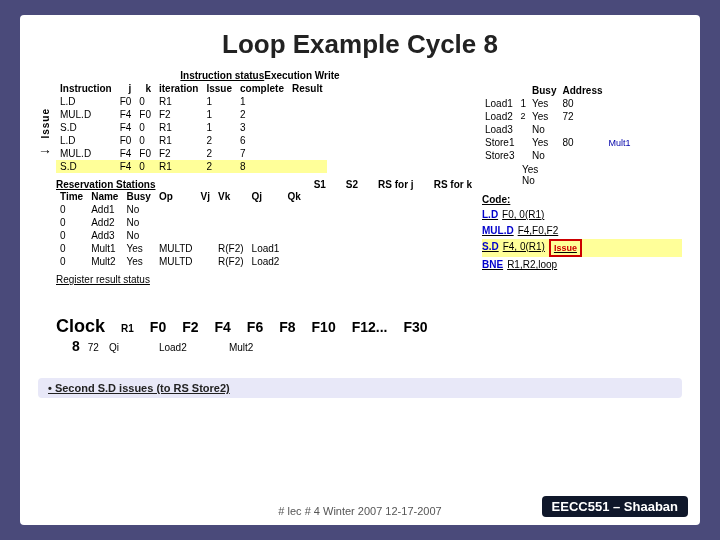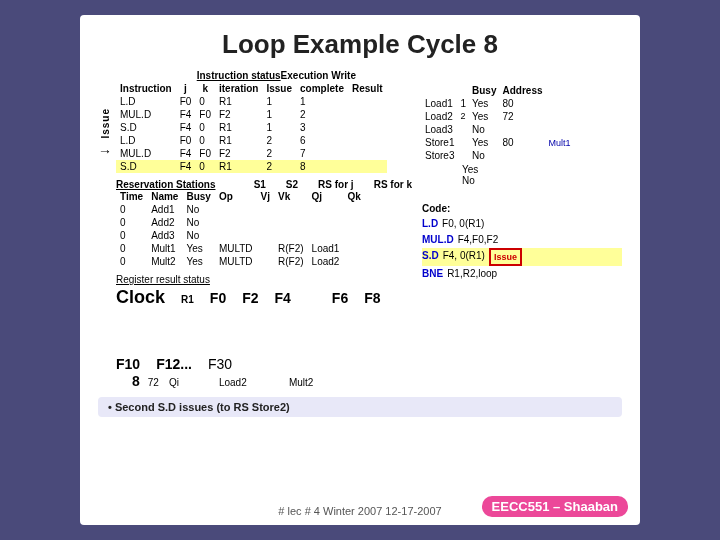--- a/index.html
+++ b/index.html
@@ -7,21 +7,21 @@
       width: 720px;
       height: 540px;
       background: #4a4a7a;
       font-family: Arial, sans-serif;
       overflow: hidden;
       display: flex;
       align-items: center;
       justify-content: center;
     }
     .slide {
-      width: 560px;
+      width: 680px;
       height: 510px;
       background: white;
       border-radius: 4px;
       padding: 14px 18px;
       position: relative;
     }
     .slide-title {
       font-size: 26px;
       font-weight: bold;
       text-align: center;
@@ -37,21 +37,21 @@
     table {
       border-collapse: collapse;
       font-size: 10px;
     }
     td, th {
       padding: 1px 4px;
       white-space: nowrap;
     }
     .instruction-table th {
       font-weight: bold;
-      text-align: center;
+      text-align: right;
       padding: 1px 4px;
       margin-left: 44px;
     }
     .instruction-table td {
       text-align: left;
     }
     .rs-table th {
       font-weight: bold;
       text-align: left;
     }
@@ -84,26 +84,26 @@
       padding: 4px 10px;
       margin-top: 6px;
       font-size: 11px;
       font-weight: bold;
       color: #222;
     }
     .eecc-box {
       position: absolute;
       bottom: 8px;
       right: 12px;
-      background: #ec4899;
+      background: #0f172a;
       color: white;
       padding: 3px 10px;
       font-size: 13px;
       font-weight: bold;
-      border-radius: 10px;
+      border-radius: 4px;
     }
     .footer-note {
       position: absolute;
       bottom: 8px;
       left: 50%;
       transform: translateX(-50%);
       font-size: 11px;
       color: #555;
       white-space: nowrap;
     }
@@ -117,21 +117,21 @@
   <div class="main-content">
 
     <div style="display:flex; flex-direction:row; align-items:flex-start; flex:1;">
       <div style="display:flex; flex-direction:column; align-items:center; margin-right:4px; margin-top:38px;">
         <div style="font-size:10px; font-weight:bold; writing-mode:vertical-rl; transform:rotate(180deg); letter-spacing:1px;">Issue</div>
         <div style="font-size:14px; margin-top:2px;">→</div>
       </div>
 
       <div style="flex:1;">
 
-        <div style="display:flex; justify-content:flex-end; align-items:flex-end; margin-bottom:1px;padding-left:48px;">
+        <div style="display:flex; justify-content:center; align-items:flex-end; margin-bottom:1px;padding-left:48px;">
           <div style="font-size:10px; font-weight:bold; text-decoration:underline;">Instruction status</div>
           <div style="font-size:10px; font-weight:bold; margin-right:60px;">Execution Write</div>
         </div>
         <table class="instruction-table">
           <thead>
             <tr>
               <th>Instruction</th>
               <th>j</th>
               <th>k</th>
               <th>iteration</th>
@@ -277,25 +277,25 @@
         </div>
 
         <div style="margin-top:6px;">
           <div style="font-size:10px; text-decoration:underline; margin-bottom:2px;">Register result status</div>
           <div style="display:flex; align-items:baseline; gap:16px; flex-wrap:wrap;">
             <span style="font-size:18px; font-weight:bold;">Clock</span>
             <span style="font-size:10px; font-weight:bold;">R1</span>
             <span style="font-size:14px; font-weight:bold;">F0</span>
             <span style="font-size:14px; font-weight:bold;">F2</span>
             <span style="font-size:14px; font-weight:bold;">F4</span>
-            <span style="font-size:14px; font-weight:bold;margin-left:25px;">F6</span>
+            <span style="font-size:14px; font-weight:bold;">F6</span>
             <span style="font-size:14px; font-weight:bold;">F8</span>
             <span style="font-size:14px; font-weight:bold;">F10</span>
             <span style="font-size:14px; font-weight:bold;margin-top:32px;">F12...</span>
-            <span style="font-size:14px; font-weight:normal;">F30</span>
+            <span style="font-size:14px; font-weight:bold;">F30</span>
           </div>
           <div style="display:flex; align-items:baseline; gap:8px; flex-wrap:wrap; margin-top:1px;">
             <span style="font-size:14px; font-weight:bold; margin-left:16px;">8</span>
             <span style="font-size:10px;">72</span>
             <span style="font-size:10px; margin-left:2px;">Qi</span>
             <span style="font-size:10px; min-width:24px;"></span>
             <span style="font-size:10px; min-width:30px;">Load2</span>
             <span style="font-size:10px; min-width:24px;"></span>
             <span style="font-size:10px; min-width:30px;">Mult2</span>
             <span style="font-size:10px; min-width:24px;"></span>
@@ -351,21 +351,21 @@
               <td></td>
             </tr>
         </tbody>
       </table>
 
       <div style="font-size:10px; margin-top:2px; margin-left:40px;">
         <div>Yes</div>
         <div>No</div>
       </div>
 
-      <div class="code-section" style="margin-top:17px;">
+      <div class="code-section" style="margin-top:8px;text-decoration:underline;">
         <div style="font-weight:bold; margin-bottom:2px;">Code:</div>
         <div style="display:flex; gap:4px; line-height:1.6; font-size:10px;">
           <span style="color:#0000cc; font-weight:bold;">L.D</span>
           <span>F0, 0(R1)</span>
         </div>
         <div style="display:flex; gap:4px; line-height:1.6; font-size:10px;">
           <span style="color:#0000cc; font-weight:bold;">MUL.D</span>
           <span>F4,F0,F2</span>
         </div>
         <div style="display:flex; gap:4px; line-height:1.6; font-size:10px; background:#ffff99;">
@@ -374,20 +374,20 @@
           <span class="issue-box">Issue</span>
         </div>
         <div style="display:flex; gap:4px; line-height:1.6; font-size:10px;">
           <span style="color:#0000cc; font-weight:bold;">BNE</span>
           <span>R1,R2,loop</span>
         </div>
       </div>
     </div>
   </div>
 
-  <div class="bottom-bullet" style="margin-top:8px;">• Second  S.D issues  (to RS Store2)</div>
+  <div class="bottom-bullet" style="margin-top:24px;text-decoration:underline;">• Second  S.D issues  (to RS Store2)</div>
 
   <div class="eecc-box">
     <span>EECC551 – Shaaban</span>
   </div>
 
   <div class="footer-note"># lec # 4  Winter 2007   12-17-2007</div>
 </div>
 
 </body></html>

